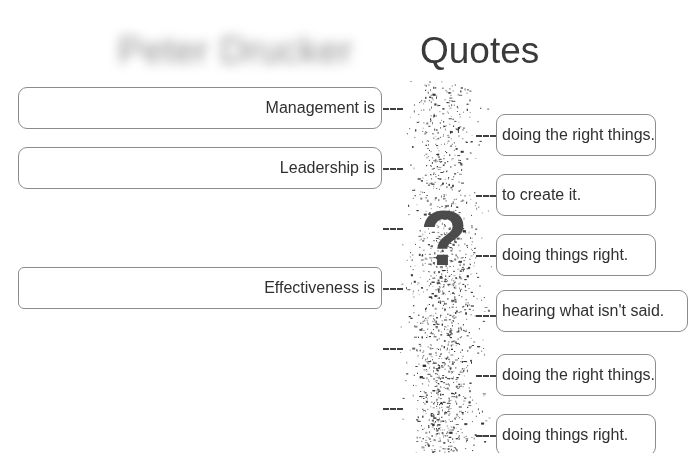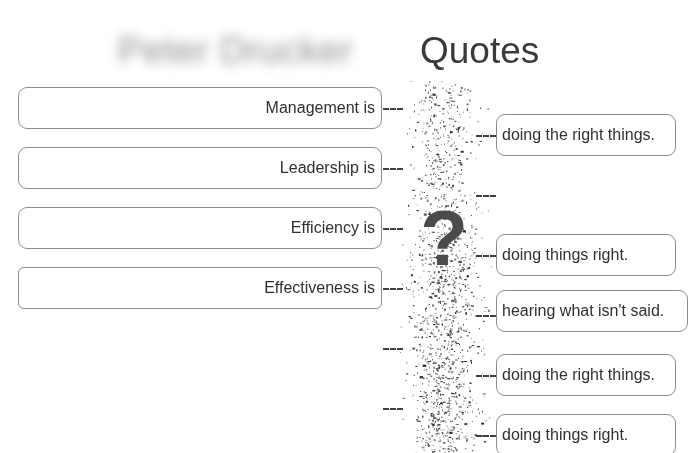--- a/index.html
+++ b/index.html
@@ -64,21 +64,21 @@
     overflow: hidden;
   }
   .qbox.left {
     left: 18px;
     width: 364px;
     justify-content: flex-end;
     padding-right: 6px;
   }
   .qbox.right {
     left: 496px;
-    width: 180px;
+    width: 160px;
     justify-content: flex-start;
     padding-left: 5px;
   }
   .qbox.right.wide {
     width: 192px;
   }
 
   
   .stub {
     position: absolute;
@@ -124,23 +124,20 @@
   <div id="title-row">
     <div id="title-blurred">Peter Drucker</div>
     <div id="title-visible">Quotes</div>
   </div>
 
   <div class="qbox left" style="top:66px;">
       <span>Management is</span>
     </div>
   <div class="qbox left" style="top:126px;padding-left:37px;">
       <span>Leadership is</span>
-    </div>
-  <div class="qbox left" style="top:186px;">
-      <span>Efficiency is</span>
     </div>
   <div class="qbox left" style="top:246px;border-radius:6px;">
       <span>Effectiveness is</span>
     </div>
 
   <div class="stub left-stub" style="top:87px;"></div>
   <div class="stub left-stub" style="top:147px;"></div>
   <div class="stub left-stub" style="top:207px;"></div>
   <div class="stub left-stub" style="top:267px;"></div>
   <div class="stub left-stub" style="top:327px;"></div>
@@ -2320,20 +2317,23 @@
           <rect x="47.4" y="274.8" width="1" height="1" opacity="0.91"></rect>
           <rect x="69.6" y="331.0" width="2" height="1" opacity="0.81"></rect>
         </g>
     </svg>
   </div>
   <div id="qmark">?</div>
 
   <div class="qbox right" style="top:93px;">
       <span>doing the right things.</span>
     </div>
+  <div class="qbox right" style="top:153px;">
+      <span>to create it.</span>
+    </div>
   <div class="qbox right" style="top:213px;">
       <span>doing things right.</span>
     </div>
   <div class="qbox right wide" style="top:269px;">
       <span>hearing what isn't said.</span>
     </div>
   <div class="qbox right" style="top:333px;">
       <span>doing the right things.</span>
     </div>
   <div class="qbox right" style="top:393px;">

